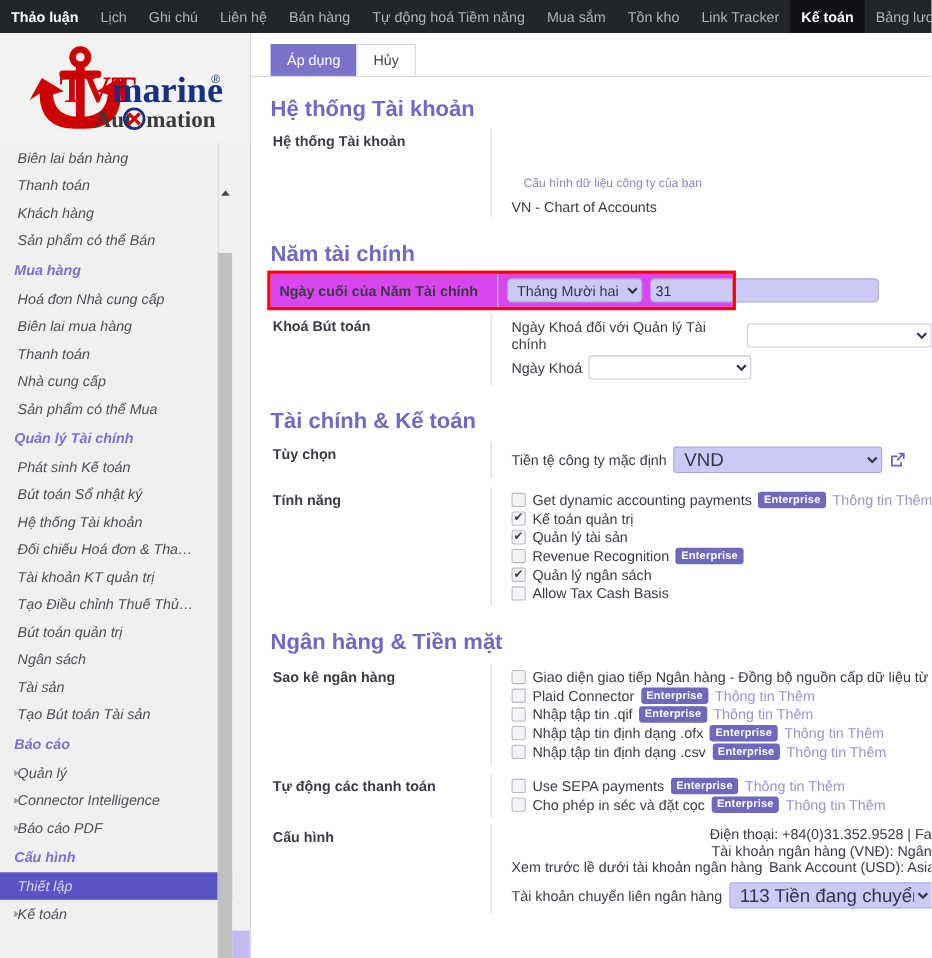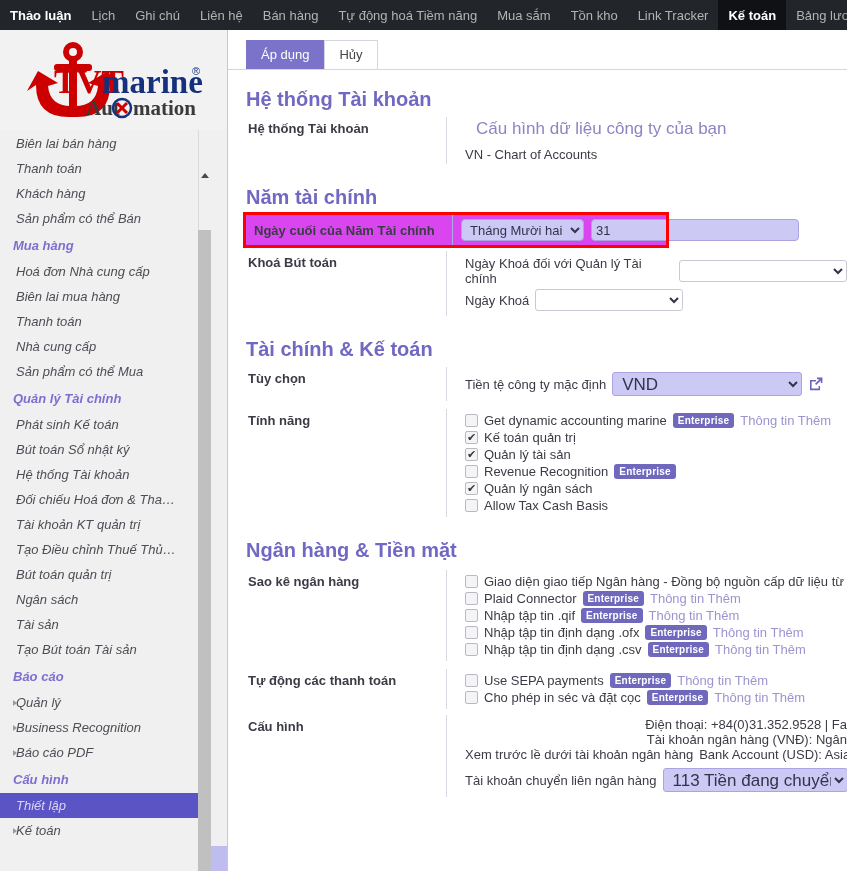--- a/index.html
+++ b/index.html
@@ -134,21 +134,21 @@
     font-size: 13px; font-weight: bold; color: #3b3b45;
     padding: 4px 0 4px 2px;
   }
   .row-body {
     flex: 1 1 auto;
     border-left: 1px solid #d8d8e2;
     padding: 2px 0 2px 18px;
     min-height: 22px;
   }
 
-  .muted { color: #8b85c4; font-size: 17px; }
+  .muted { color: #8b85c4; font-size: 11px; margin-top: 42px; }
   .plain { color: #3b3b45; font-size: 13px; }
 
   
   #fiscal-row {
     background: #d946ef;
     display: flex; align-items: center;
     outline: 3px solid #ff0000;
     width: 420px;
     height: 30px;
     margin-top: 2px;
@@ -273,21 +273,21 @@
           <div class="m-item">Hệ thống Tài khoản</div>
           <div class="m-item">Đối chiếu Hoá đơn &amp; Tha…</div>
           <div class="m-item">Tài khoản KT quản trị</div>
           <div class="m-item">Tạo Điều chỉnh Thuế Thủ…</div>
           <div class="m-item">Bút toán quản trị</div>
           <div class="m-item">Ngân sách</div>
           <div class="m-item">Tài sản</div>
           <div class="m-item">Tạo Bút toán Tài sản</div>
           <div class="m-head">Báo cáo</div>
           <div class="m-item caret">Quản lý</div>
-          <div class="m-item caret">Business Recognition</div>
+          <div class="m-item caret">Connector Intelligence</div>
           <div class="m-item caret">Báo cáo PDF</div>
           <div class="m-head">Cấu hình</div>
           <div class="m-item selected">Thiết lập</div>
           <div class="m-item caret">Kế toán</div>
         </div>
     </div>
 
     <div id="sb-right-strip"></div>
     <div id="sb-highlight-ext"></div>
     <div id="sb-track"></div>
@@ -363,21 +363,21 @@
             </span>
           </div>
         </div>
       </div>
 
       <div class="row" style="margin-top:8px;">
         <div class="row-label">Tính năng</div>
         <div class="row-body">
             <div class="chk-line">
               <span class="cb"></span>
-              <span>Get dynamic accounting marine</span>
+              <span>Get dynamic accounting payments</span>
               <span class="badge">Enterprise</span>
               <span class="link">Thông tin Thêm</span>
             </div>
             <div class="chk-line">
               <span class="cb on">✔</span>
               <span>Kế toán quản trị</span>
             </div>
             <div class="chk-line">
               <span class="cb on">✔</span>
               <span>Quản lý tài sản</span>

